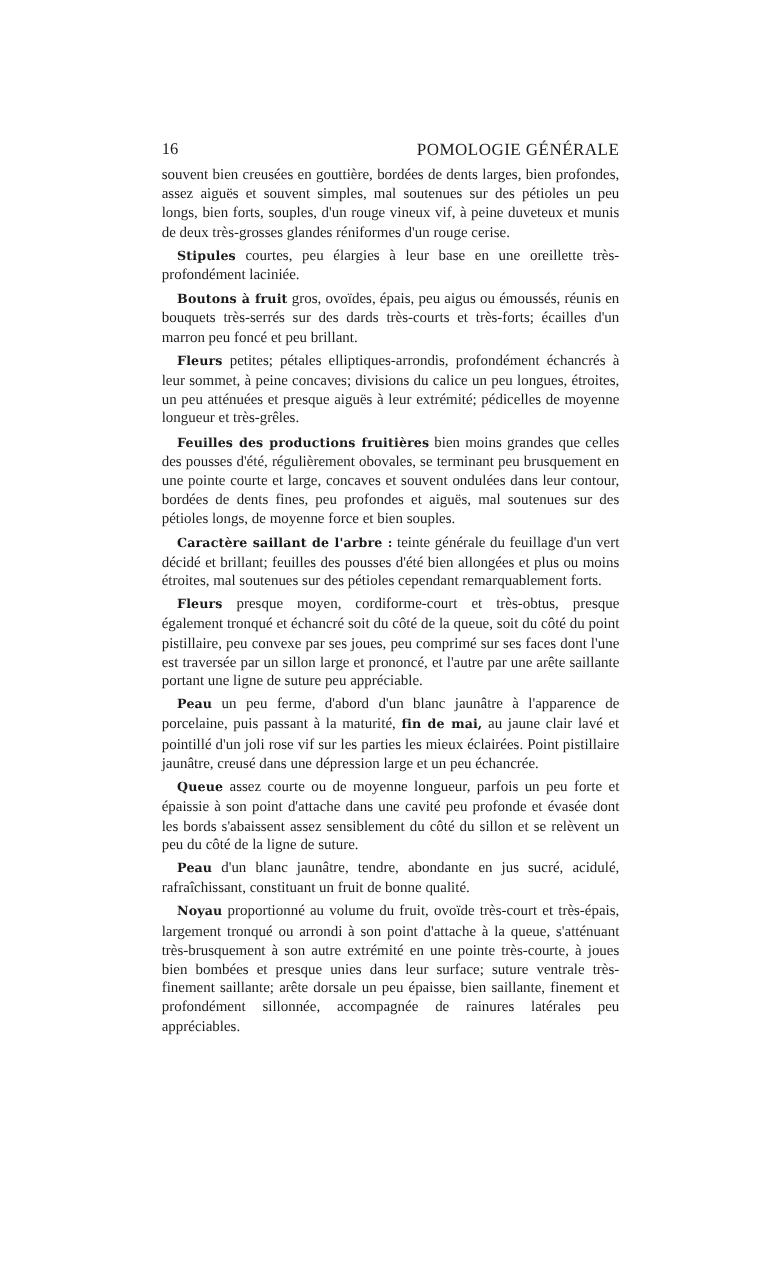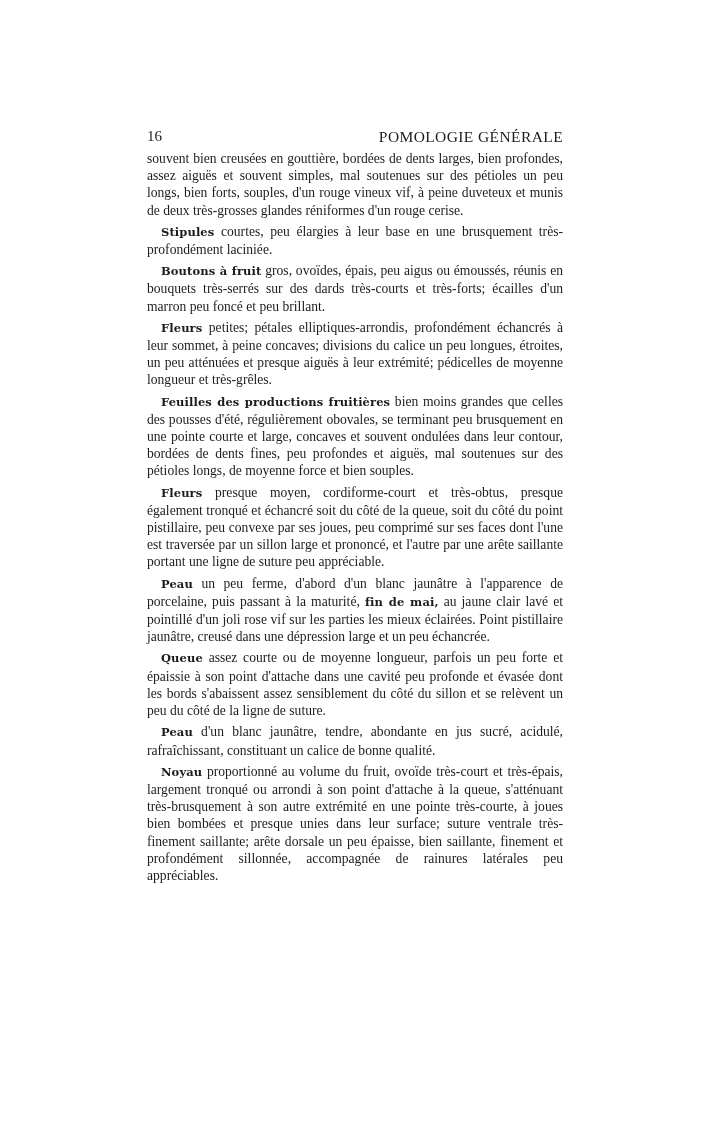--- a/index.html
+++ b/index.html
@@ -58,48 +58,51 @@
   <div class="running-head">
     <span class="page-number">16</span>
     <span class="running-title">POMOLOGIE GÉNÉRALE</span>
   </div>
 
   <p class="para first">
     <span>souvent bien creusées en gouttière, bordées de dents larges, bien profondes, assez aiguës et souvent simples, mal soutenues sur des pétioles un peu longs, bien forts, souples, d'un rouge vineux vif, à peine duveteux et munis de deux très-grosses glandes réniformes d'un rouge cerise.</span>
   </p>
 
   <p class="para">
-    <span class="term">Stipules</span><span> courtes, peu élargies à leur base en une brusquement très-profondément laciniée.</span>
+    <span class="term">Stipules</span><span> courtes, peu élargies à leur base en une oreillette très-profondément laciniée.</span>
   </p>
 
   <p class="para">
     <span class="term">Boutons à fruit</span><span> gros, ovoïdes, épais, peu aigus ou émoussés, réunis en bouquets très-serrés sur des dards très-courts et très-forts; écailles d'un marron peu foncé et peu brillant.</span>
   </p>
 
   <p class="para">
     <span class="term">Fleurs</span><span> petites; pétales elliptiques-arrondis, profondément échancrés à leur sommet, à peine concaves; divisions du calice un peu longues, étroites, un peu atténuées et presque aiguës à leur extrémité; pédicelles de moyenne longueur et très-grêles.</span>
   </p>
 
   <p class="para">
     <span class="term">Feuilles des productions fruitières</span><span> bien moins grandes que celles des pousses d'été, régulièrement obovales, se terminant peu brusquement en une pointe courte et large, concaves et souvent ondulées dans leur contour, bordées de dents fines, peu profondes et aiguës, mal soutenues sur des pétioles longs, de moyenne force et bien souples.</span>
   </p>
 
+  <p class="para">
+    <span class="term">Caractère saillant de l'arbre :</span><span> teinte générale du feuillage d'un vert décidé et brillant; feuilles des pousses d'été bien allongées et plus ou moins étroites, mal soutenues sur des pétioles cependant remarquablement forts.</span>
+  </p>
 
   <p class="para">
     <span class="term">Fleurs</span><span> presque moyen, cordiforme-court et très-obtus, presque également tronqué et échancré soit du côté de la queue, soit du côté du point pistillaire, peu convexe par ses joues, peu comprimé sur ses faces dont l'une est traversée par un sillon large et prononcé, et l'autre par une arête saillante portant une ligne de suture peu appréciable.</span>
   </p>
 
   <p class="para">
     <span class="term">Peau</span><span> un peu ferme, d'abord d'un blanc jaunâtre à l'apparence de porcelaine, puis passant à la maturité, </span><span class="term">fin de mai,</span><span> au jaune clair lavé et pointillé d'un joli rose vif sur les parties les mieux éclairées. Point pistillaire jaunâtre, creusé dans une dépression large et un peu échancrée.</span>
   </p>
 
   <p class="para">
     <span class="term">Queue</span><span> assez courte ou de moyenne longueur, parfois un peu forte et épaissie à son point d'attache dans une cavité peu profonde et évasée dont les bords s'abaissent assez sensiblement du côté du sillon et se relèvent un peu du côté de la ligne de suture.</span>
   </p>
 
   <p class="para">
-    <span class="term">Peau</span><span> d'un blanc jaunâtre, tendre, abondante en jus sucré, acidulé, rafraîchissant, constituant un calice de bonne qualité.</span>
+    <span class="term">Peau</span><span> d'un blanc jaunâtre, tendre, abondante en jus sucré, acidulé, rafraîchissant, constituant un fruit de bonne qualité.</span>
   </p>
 
   <p class="para">
     <span class="term">Noyau</span><span> proportionné au volume du fruit, ovoïde très-court et très-épais, largement tronqué ou arrondi à son point d'attache à la queue, s'atténuant très-brusquement à son autre extrémité en une pointe très-courte, à joues bien bombées et presque unies dans leur surface; suture ventrale très-finement saillante; arête dorsale un peu épaisse, bien saillante, finement et profondément sillonnée, accompagnée de rainures latérales peu appréciables.</span>
   </p>
 </div>
 
 </body></html>

